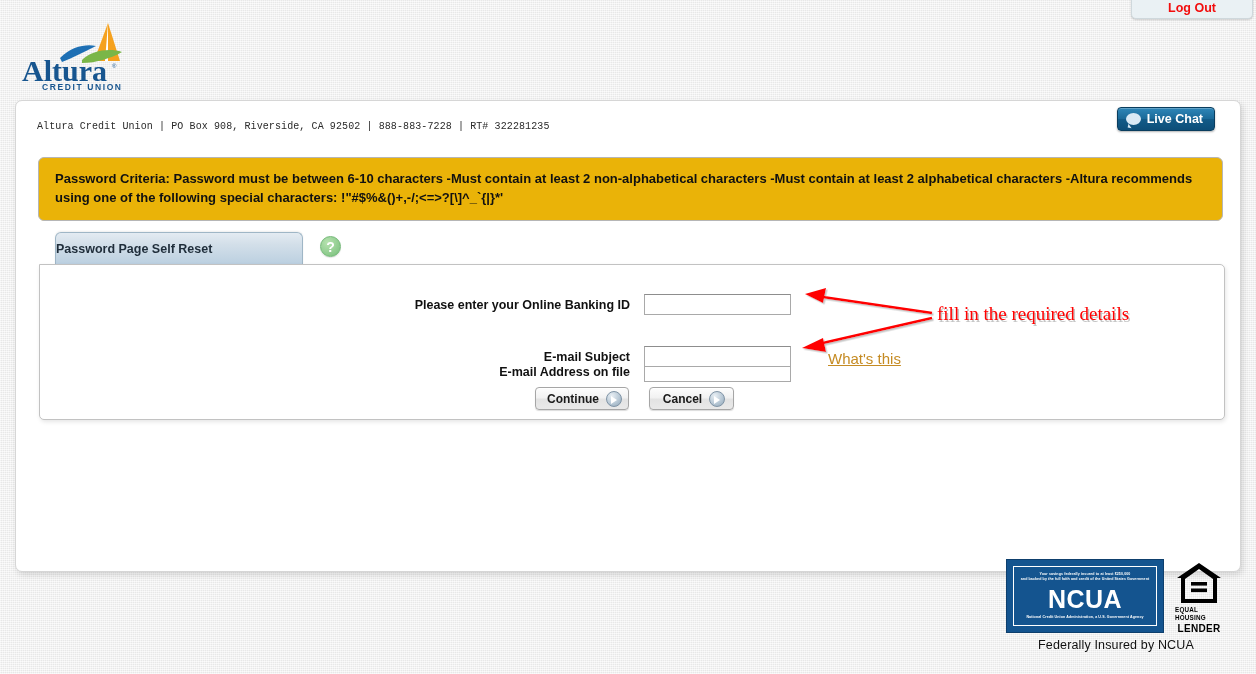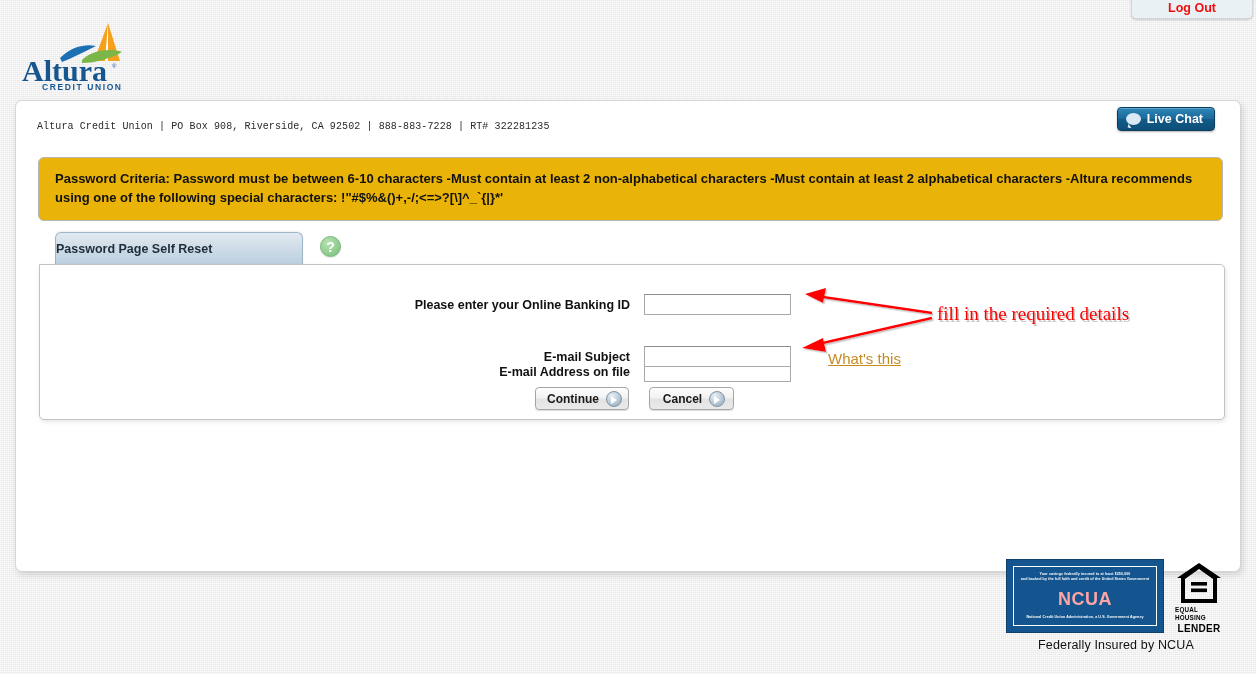--- a/index.html
+++ b/index.html
@@ -260,22 +260,22 @@
   .ncua-fine {
     font-size: 3.6px;
     color: #ffffff;
     font-weight: bold;
     text-align: center;
     line-height: 5px;
     letter-spacing: .1px;
     width: 138px;
   }
   #ncua-word {
-    color: #fca5a5;
-    font-size: 18px;
+    color: #ffffff;
+    font-size: 25px;
     font-weight: bold;
     letter-spacing: .5px;
     line-height: 26px;
     font-family: "Liberation Sans", sans-serif;
     text-align: right;
   }
   #ehl-logo {
     position: absolute;
     left: 1159px; top: 461px;
     width: 48px; height: 66px;

